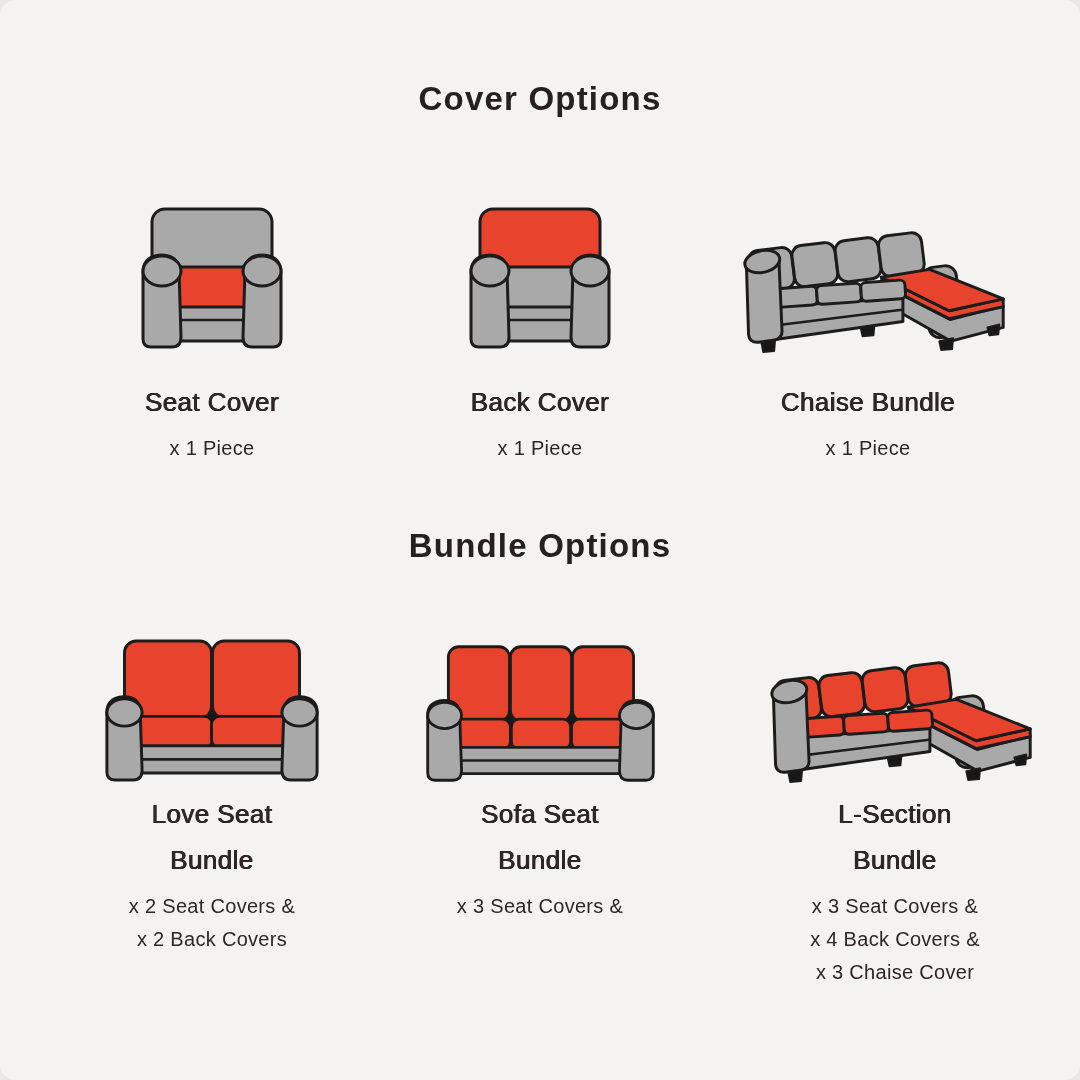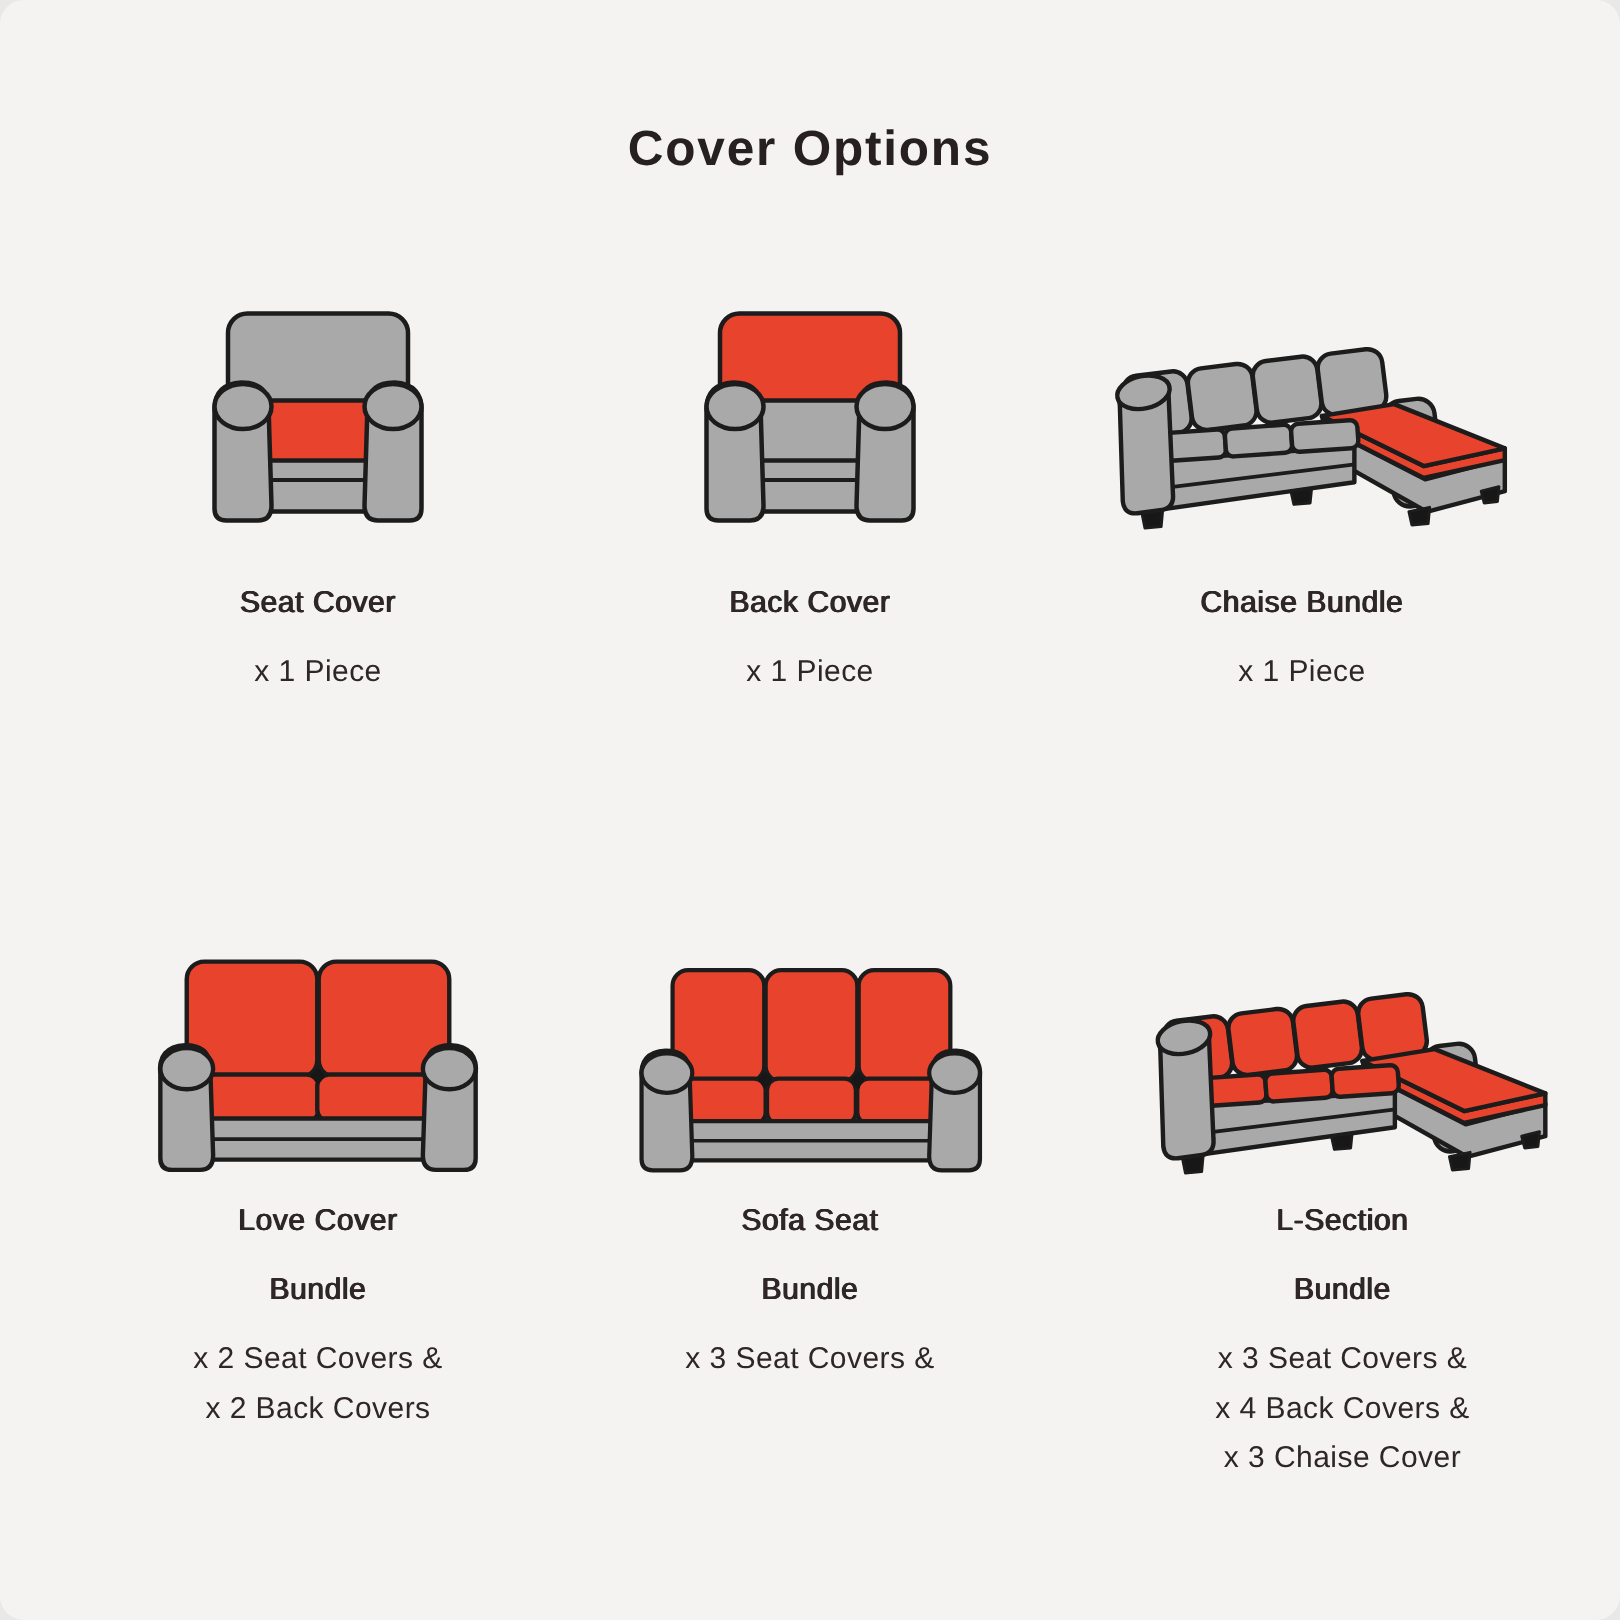--- a/index.html
+++ b/index.html
@@ -14,21 +14,21 @@
   .heading{
     position:absolute;left:0;width:100%;margin:0;
     text-align:center;font-size:33px;line-height:38px;font-weight:800;
     letter-spacing:1.2px;color:var(--heading,#272021);
   }
   .cell{
     position:absolute;width:370px;margin:0;
     display:flex;flex-direction:column;align-items:center;
   }
   .art{display:flex;align-items:flex-end;justify-content:center;height:152px;}
-  .ttl{margin-top:24px;text-align:center;font-size:20px;line-height:46px;
+  .ttl{margin-top:24px;text-align:center;font-size:26px;line-height:46px;
        letter-spacing:.4px;
        text-shadow:.45px 0 0 currentColor,-.45px 0 0 currentColor;}
   .bundle .ttl{margin-top:6px;}
   .sub{margin-top:7px;text-align:center;font-size:20px;line-height:33px;letter-spacing:.3px;}
   .sub div{white-space:nowrap;}
 
   
   .ol{stroke:var(--outline,#1c1c1c);stroke-width:3;stroke-linejoin:round;stroke-linecap:round;}
   .ol2{stroke:var(--outline,#1c1c1c);stroke-width:2;stroke-linejoin:round;}
   line.ol{stroke-width:2.6;}
@@ -128,41 +128,42 @@
       </svg>
     </div>
     <figcaption>
       <div class="ttl">Chaise Bundle</div>
       <div class="sub">
         <div>x 1 Piece</div>
       </div>
     </figcaption>
   </figure>
 
+  <h2 class="heading" style="top:527px">Bundle Options</h2>
 
   <figure class="cell bundle" style="left:27px;top:633px">
     <div class="art">
       <svg class="v-all" width="220" height="149" viewBox="0 0 225 152">
         <rect class="part-back ol" x="23" y="5" width="89" height="79" rx="12"></rect>
         <rect class="part-back ol" x="113" y="5" width="89" height="79" rx="12"></rect>
         <rect class="part-seat ol" x="25" y="82" width="88" height="32" rx="8"></rect>
         <rect class="part-seat ol" x="112" y="82" width="88" height="32" rx="8"></rect>
         <path class="dark" d="M112.5,77 l5,6 -5,6 -5,-6 Z"></path>
         <path class="dark" d="M112.5,109 l4,5 -4,5 -4,-5 Z"></path>
         <rect class="gray ol" x="32" y="112" width="161" height="28" rx="6"></rect>
         <line class="ol" x1="34" y1="126" x2="191" y2="126"></line>
         <path class="gray ol" d="M5,82 Q3,63 22,62 Q38,62 39,76 L41,137 Q41,147 32,147 L13,147 Q5,147 5,139 Z"></path>
         <ellipse class="gray ol" cx="23" cy="78" rx="18" ry="14"></ellipse>
         <path class="gray ol" d="M220,82 Q222,63 203,62 Q187,62 186,76 L184,137 Q184,147 193,147 L212,147 Q220,147 220,139 Z"></path>
         <ellipse class="gray ol" cx="202" cy="78" rx="18" ry="14"></ellipse>
       </svg>
     </div>
     <figcaption>
       <div class="ttl">
-        <div>Love Cover</div>
+        <div>Love Seat</div>
         <div>Bundle</div>
       </div>
       <div class="sub">
         <div>x 2 Seat Covers &amp;</div>
         <div>x 2 Back Covers</div>
       </div>
     </figcaption>
   </figure>
 
   <figure class="cell bundle" style="left:355px;top:633px">

